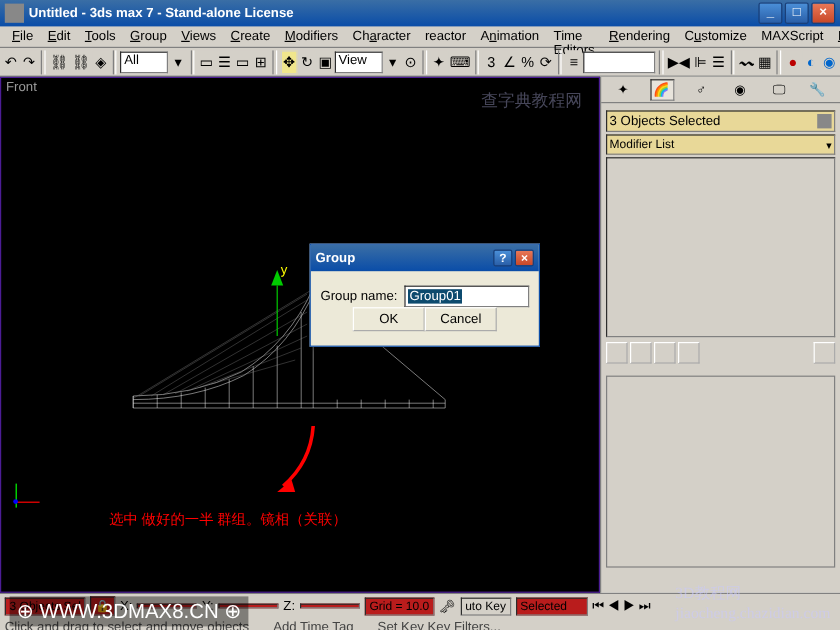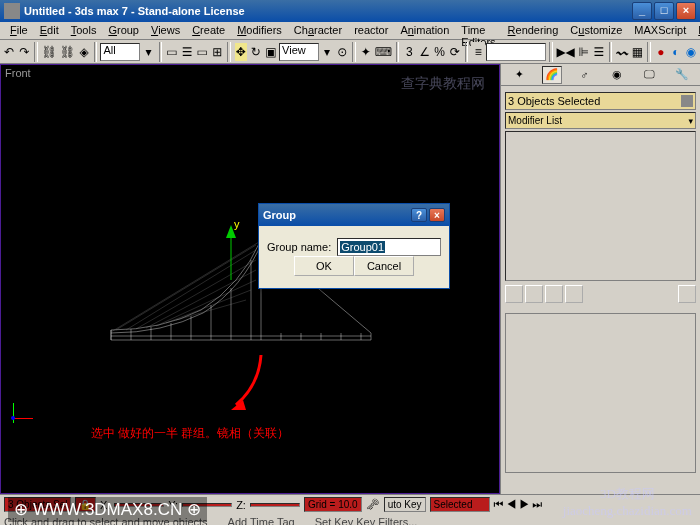--- a/index.html
+++ b/index.html
@@ -237,15 +237,15 @@
       <div class="dlginput"><span>Group01</span></div>
     </div>
     <div class="dlgbtns">
       <div class="dlgbtn">OK</div>
       <div class="dlgbtn">Cancel</div>
     </div>
   </div>
 </div>
 
 <div class="wm1">查字典教程网</div>
-<div class="wm2" style="white-space:pre;text-align:center">3D教程网
+<div class="wm2" style="white-space:pre;text-align:left">3D教程网
 jiaocheng.chazidian.com</div>
 <div class="wm3">⊕ WWW.3DMAX8.CN ⊕</div>
 
 </body></html>

